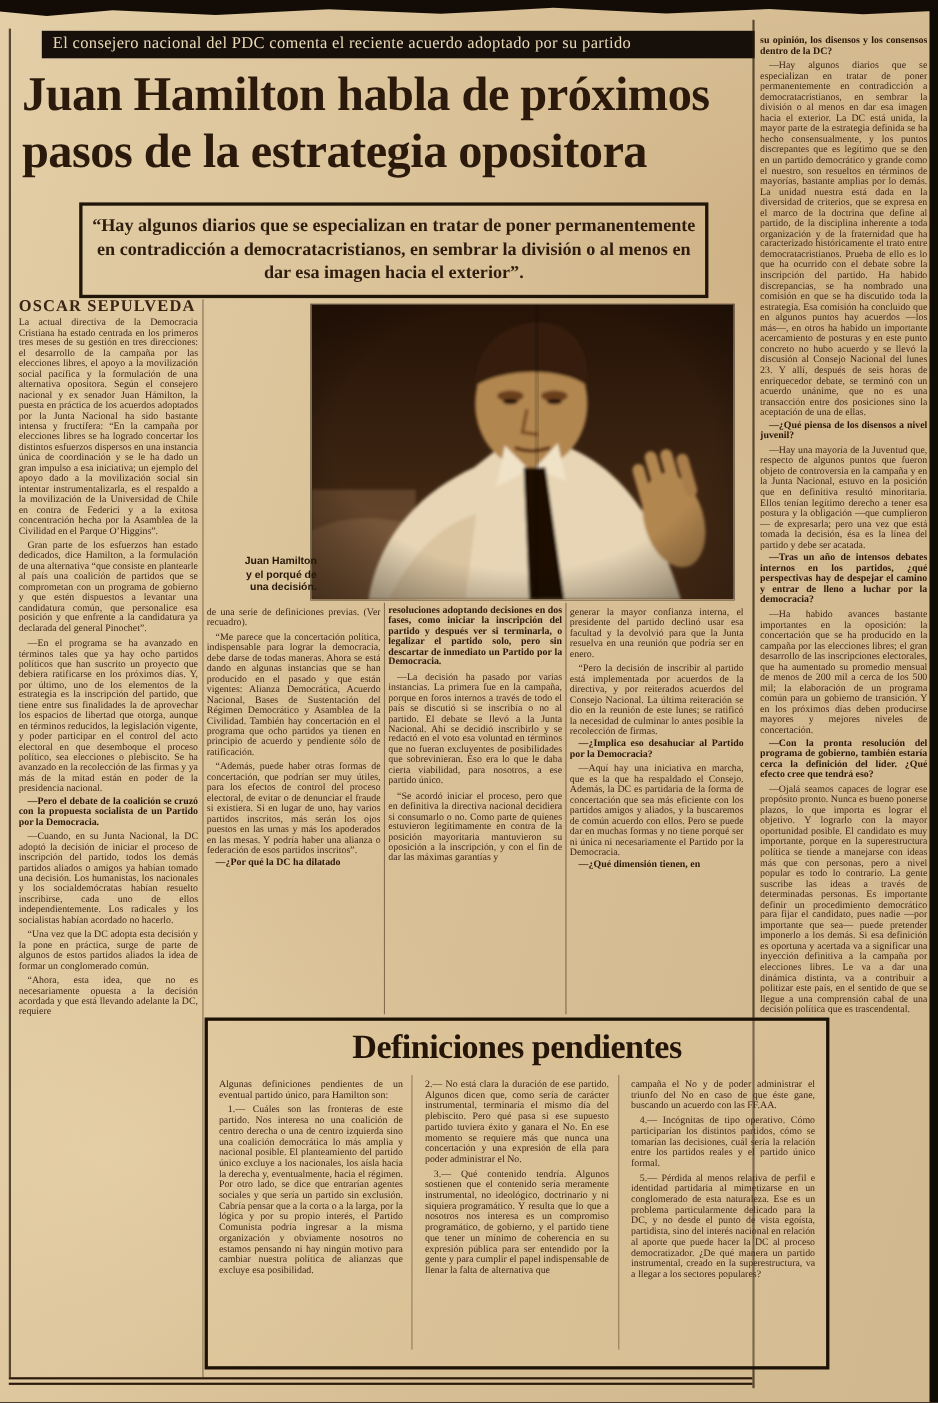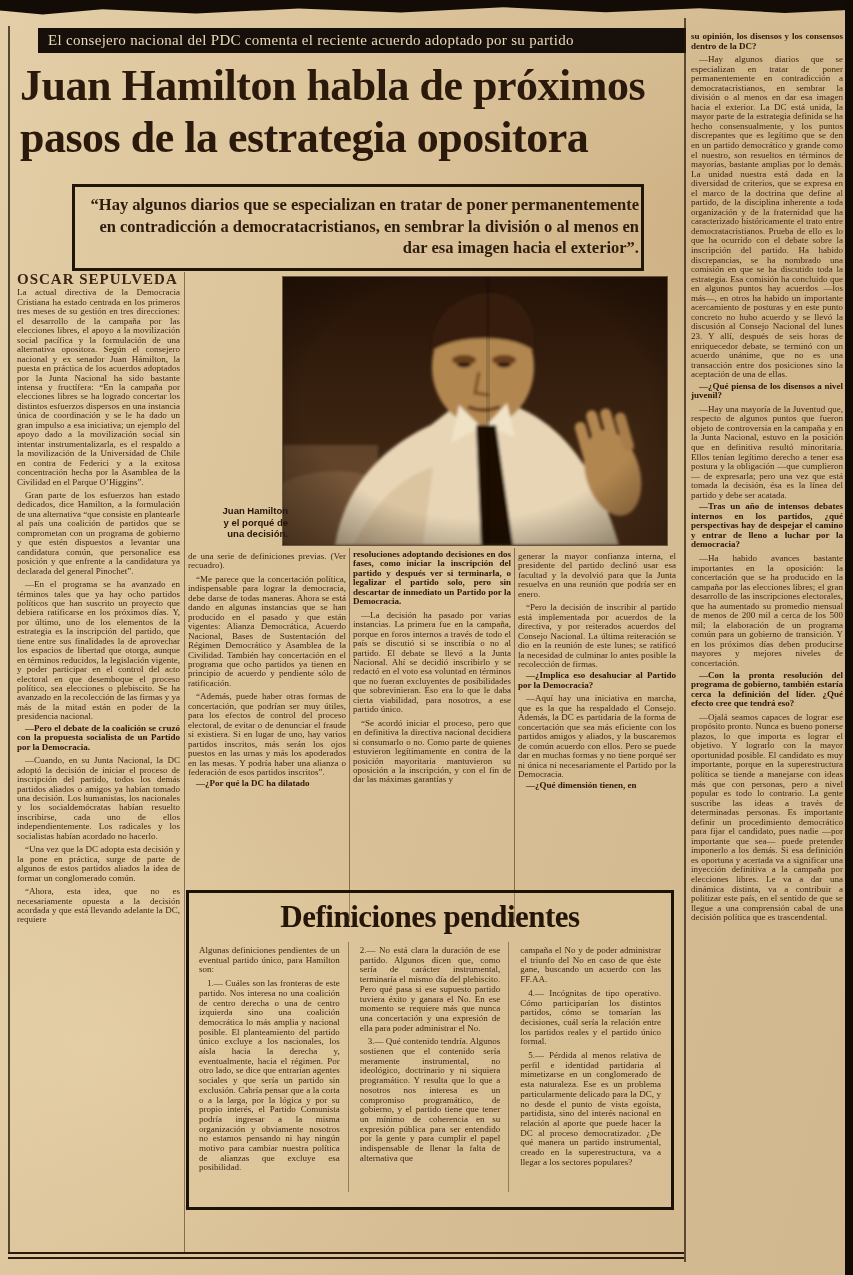--- a/index.html
+++ b/index.html
@@ -12,21 +12,21 @@
     font-family:"Liberation Serif","DejaVu Serif",serif;}
   .torn-top{position:absolute;left:0;top:0;width:100%;height:17px;background:#130c06;
     clip-path:polygon(0 0,100% 0,100% 58%,92% 76%,82% 48%,71% 72%,59% 42%,47% 74%,35% 50%,23% 80%,12% 55%,5% 85%,0 62%);}
   .right-edge{position:absolute;left:845px;top:0;width:8px;height:1275px;background:#110b05;}
   .left-edge{position:absolute;left:8px;top:26px;width:2px;height:1226px;background:rgba(32,19,8,.72);}
   .kicker{position:absolute;left:18px;top:28px;width:648px;height:25px;box-sizing:border-box;
     background:#17100a;color:#ead9b7;font-size:15px;line-height:25px;padding-left:10px;letter-spacing:.3px;white-space:nowrap;overflow:hidden;margin-left:20px;}
   .headline{position:absolute;left:20px;top:60px;width:664px;margin:0;font-weight:700;
     font-size:44px;line-height:52px;letter-spacing:-.5px;color:#2b1a0c;}
   .quote-box{position:absolute;left:72px;top:184px;width:572px;box-sizing:border-box;
-    border:3px solid #201509;padding:7px 2px 9px;text-align:right;
+    border:3px solid #201509;padding:7px 2px 9px;text-align:center;
     font-weight:700;font-size:16.5px;line-height:21.5px;color:#2e1c0e;}
   .col{position:absolute;font-size:9px;line-height:9.45px;color:#3a2414;text-align:justify;
     overflow:hidden;hyphens:auto;-webkit-hyphens:auto;}
   .col1{left:17px;top:271px;width:163px;height:982px;}
   .col2{left:188px;top:548px;width:158px;height:376px;}
   .col3{left:353px;top:548px;width:158px;height:376px;}
   .col4{left:518px;top:548px;width:158px;height:376px;}
   .col5{left:691px;top:30px;width:152px;height:1230px;line-height:9.55px;}
   .para{margin:4px 0 1px;text-indent:8px;}
   .para.lead{text-indent:0;}
@@ -34,21 +34,21 @@
   .para.byline{text-indent:0;text-align:left;font-weight:700;font-size:15px;letter-spacing:1px;margin-bottom:3px;}
   .vrule{position:absolute;width:1px;background:rgba(60,38,18,.55);}
   .r1{left:184px;top:272px;height:980px;}
   .r2{left:349px;top:548px;height:374px;}
   .r3{left:514px;top:548px;height:374px;}
   .rmain{left:684px;top:18px;height:1244px;width:2px;background:rgba(40,24,10,.7);}
   .photo{position:absolute;left:283px;top:277px;width:384px;height:268px;box-shadow:0 0 0 1px rgba(30,18,8,.6);}
   .caption{position:absolute;left:202px;top:505px;width:86px;text-align:right;
     font-family:"Liberation Sans","DejaVu Sans",sans-serif;font-weight:700;
     font-size:9.5px;line-height:11.5px;color:#241506;}
-  .defbox{position:absolute;left:186px;top:890px;width:488px;height:320px;box-sizing:border-box;
+  .defbox{position:absolute;left:186px;top:925px;width:568px;height:320px;box-sizing:border-box;
     border:3px solid #1d1206;padding:4px 10px;background:rgba(226,202,160,.25);}
   .defbox h2{margin:2px 0 7px;text-align:center;font-size:31px;line-height:36px;color:#241508;letter-spacing:-.5px;}
   .defcols{display:flex;gap:8px;height:250px;overflow:hidden;}
   .defcol{flex:1;font-size:9px;line-height:9.7px;color:#3a2414;text-align:justify;hyphens:auto;-webkit-hyphens:auto;}
   .defcol + .defcol{border-left:1px solid rgba(60,38,18,.45);padding-left:11px;}
   .bottom-rule{position:absolute;left:8px;top:1252px;width:676px;height:7px;box-sizing:border-box;
     border-top:2px solid #2b1a0c;border-bottom:2px solid #2b1a0c;}
 </style>
 </head>
 <body>

